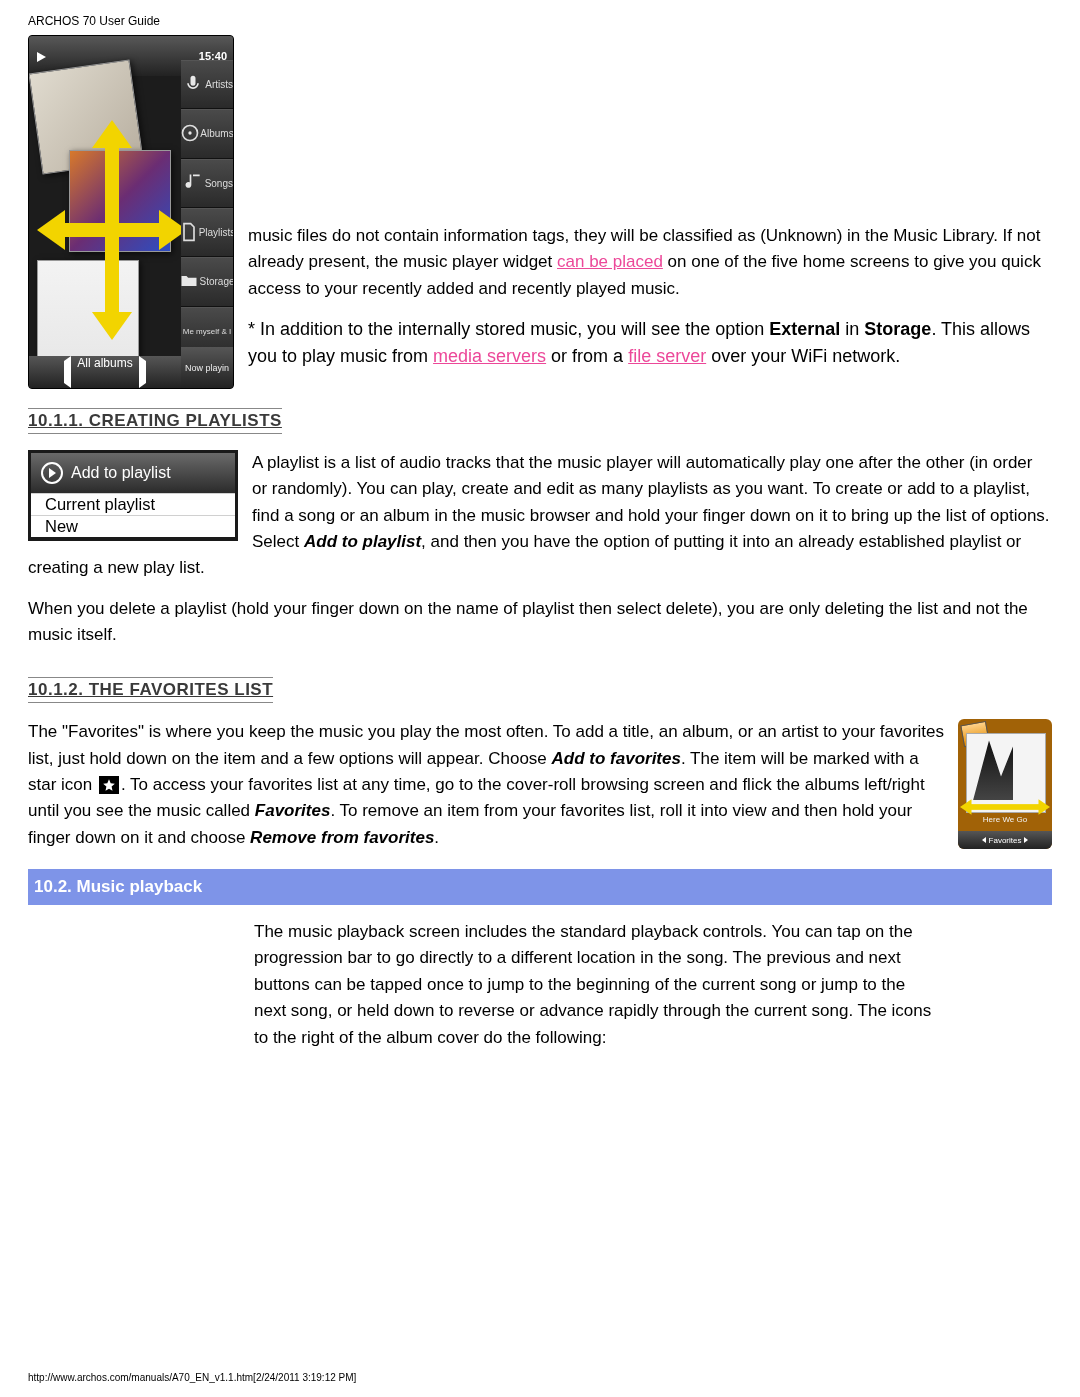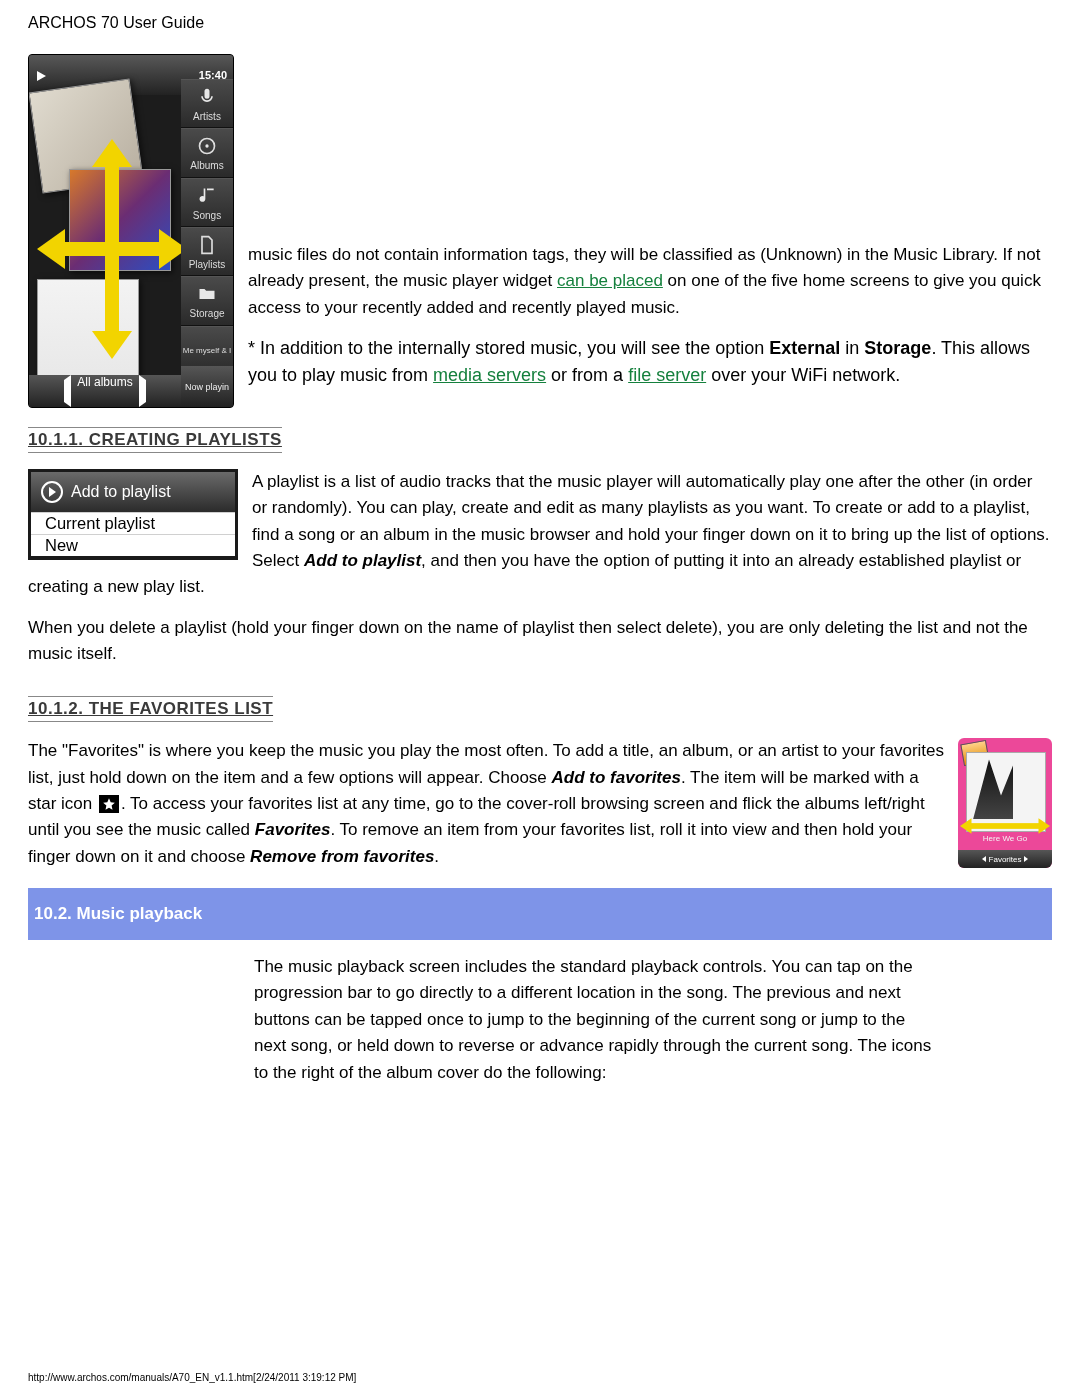--- a/index.html
+++ b/index.html
@@ -1,27 +1,27 @@
 <!DOCTYPE html>
 <html><head>
 <meta charset="utf-8">
 <style>
   html,body{margin:0;padding:0;background:#fff;color:#000;font-family:Verdana,Geneva,sans-serif}
   body{width:1080px}
   .page{padding:14px 28px 60px 28px;box-sizing:border-box;position:relative;min-height:1397px}
-  .header-title{font-size:16px;margin:0 0 20px 0}
+  .header-title{font-size:12px;margin:0 0 5px 0}
   .footer-url{font-size:10px;position:absolute;left:28px;bottom:14px}
-  a.link{color:#15803d;}
+  a.link{color:#ec4899;}
 
   
   .shot1{float:left;width:204px;height:352px;margin:2px 14px 4px 0;background:#1c1c1c;border:1px solid #000;border-radius:4px;position:relative;overflow:hidden}
   .shot1 .statusbar{position:absolute;top:0;left:0;right:0;height:24px;background:linear-gradient(#585858,#222);display:flex;justify-content:space-between;align-items:center;padding:8px 6px;color:#fff;font-size:11px;font-weight:bold}
   .shot1 .statusbar .l svg{vertical-align:middle}
   .shot1 .right-strip{position:absolute;right:0;top:24px;bottom:32px;width:52px;display:flex;flex-direction:column}
-  .shot1 .right-strip .item{flex:1;display:flex;flex-direction:column;align-items:center;justify-content:center;color:#ddd;font-size:10px;background:linear-gradient(#4a4a4a,#2a2a2a);border-top:1px solid #555;border-bottom:1px solid #111}
+  .shot1 .right-strip .item{flex:1;display:flex;align-items:center;justify-content:center;color:#ddd;font-size:10px;background:linear-gradient(#4a4a4a,#2a2a2a);border-top:1px solid #555;border-bottom:1px solid #111}
   .shot1 .right-strip .item .ic{width:26px;height:24px;margin-bottom:2px;display:flex;align-items:center;justify-content:center}
   .shot1 .right-strip .item .ic svg{width:20px;height:20px;fill:#e8e8e8}
   .shot1 .covers{position:absolute;left:0;top:24px;right:52px;bottom:32px}
   .shot1 .covers .c{position:absolute;width:100px;height:100px;border:1px solid #999;box-shadow:2px 2px 6px rgba(0,0,0,.6)}
   .shot1 .c1{top:6px;left:6px;background:linear-gradient(135deg,#e0dbcf,#b8afa0);transform:rotate(-8deg)}
   .shot1 .c2{top:90px;left:40px;background:linear-gradient(135deg,#d7792b,#6b2d73,#2c4ec2)}
   .shot1 .c3{top:200px;left:8px;width:110px;height:110px;background:linear-gradient(#f3f3f3,#e8e8e8)}
   
   .cross{position:absolute;left:8px;top:60px;width:150px;height:220px;pointer-events:none}
   .cross svg{width:100%;height:100%}
@@ -33,31 +33,31 @@
 
   
   .para{font-size:17px;line-height:1.55;margin:0 0 14px 0}
   .fn{font-size:18px;line-height:1.5;margin:4px 0 10px 0}
   .clr{clear:both;height:1px}
 
   
   .subhead{clear:left;font-size:17px;font-weight:bold;letter-spacing:.5px;color:#3a3a3a;text-decoration:underline;margin:14px 0 10px 0;border-top:1px solid #888;border-bottom:1px solid #888;padding:2px 0;display:inline-block}
 
   
-  .sectionbar{clear:both;background:#7e94e8;color:#fff;font-size:17px;font-weight:bold;padding:16px 6px;margin:18px 0 14px 0}
+  .sectionbar{clear:both;background:#7e94e8;color:#fff;font-size:17px;font-weight:bold;padding:8px 6px;margin:18px 0 14px 0}
 
   
   .apbox{float:left;width:204px;border:3px solid #1a1a1a;border-bottom-width:4px;margin:0 14px 10px 0;background:#fff}
   .apbox .hd{background:linear-gradient(#6a6a6a,#2b2b2b);color:#fff;padding:9px 10px;font-size:16px;display:flex;align-items:center;gap:8px}
   .apbox .hd .ic{width:18px;height:18px;border:2px solid #fff;border-radius:50%;position:relative;flex:0 0 auto}
   .apbox .hd .ic:after{content:"";position:absolute;left:50%;top:50%;width:0;height:0;margin:-5px 0 0 -3px;border-top:5px solid transparent;border-bottom:5px solid transparent;border-left:7px solid #fff}
   .apbox .row{padding:1px 14px;font-size:16.5px;border-top:1px solid #d0d0d0}
 
   
-  .favthumb{float:right;width:94px;height:130px;margin:0 0 4px 12px;background:#ec4899;border-radius:6px;position:relative;overflow:hidden}
+  .favthumb{float:right;width:94px;height:130px;margin:0 0 4px 12px;background:#a16207;border-radius:6px;position:relative;overflow:hidden}
   .favthumb .album{position:absolute;left:8px;top:14px;width:78px;height:78px;background:#f4f4f4;border:1px solid #aaa}
   .favthumb .album:before{content:"";position:absolute;left:6px;top:6px;width:40px;height:60px;background:linear-gradient(#111,#444);clip-path:polygon(0 100%,40% 0,70% 60%,100% 10%,100% 100%)}
   .favthumb .tiny{position:absolute;top:4px;left:4px;width:24px;height:20px;background:linear-gradient(#ffd28a,#e18a00);border:1px solid #555;transform:rotate(-10deg)}
   .favthumb .harrow{position:absolute;left:2px;right:2px;top:76px;height:24px}
   .favthumb .harrow svg{width:100%;height:100%}
   .favthumb .lbl{position:absolute;left:0;right:0;top:96px;text-align:center;color:#f3f3f3;font-size:8px}
   .favthumb .bb{position:absolute;left:0;right:0;bottom:0;height:18px;background:linear-gradient(#565656,#222);color:#fff;font-size:8px;display:flex;align-items:center;justify-content:center}
   .favthumb .bb .arr{margin:0 3px;display:inline-block;border-top:3px solid transparent;border-bottom:3px solid transparent}
   .favthumb .bb .l{border-right:4px solid #fff}.favthumb .bb .r{border-left:4px solid #fff}
 

